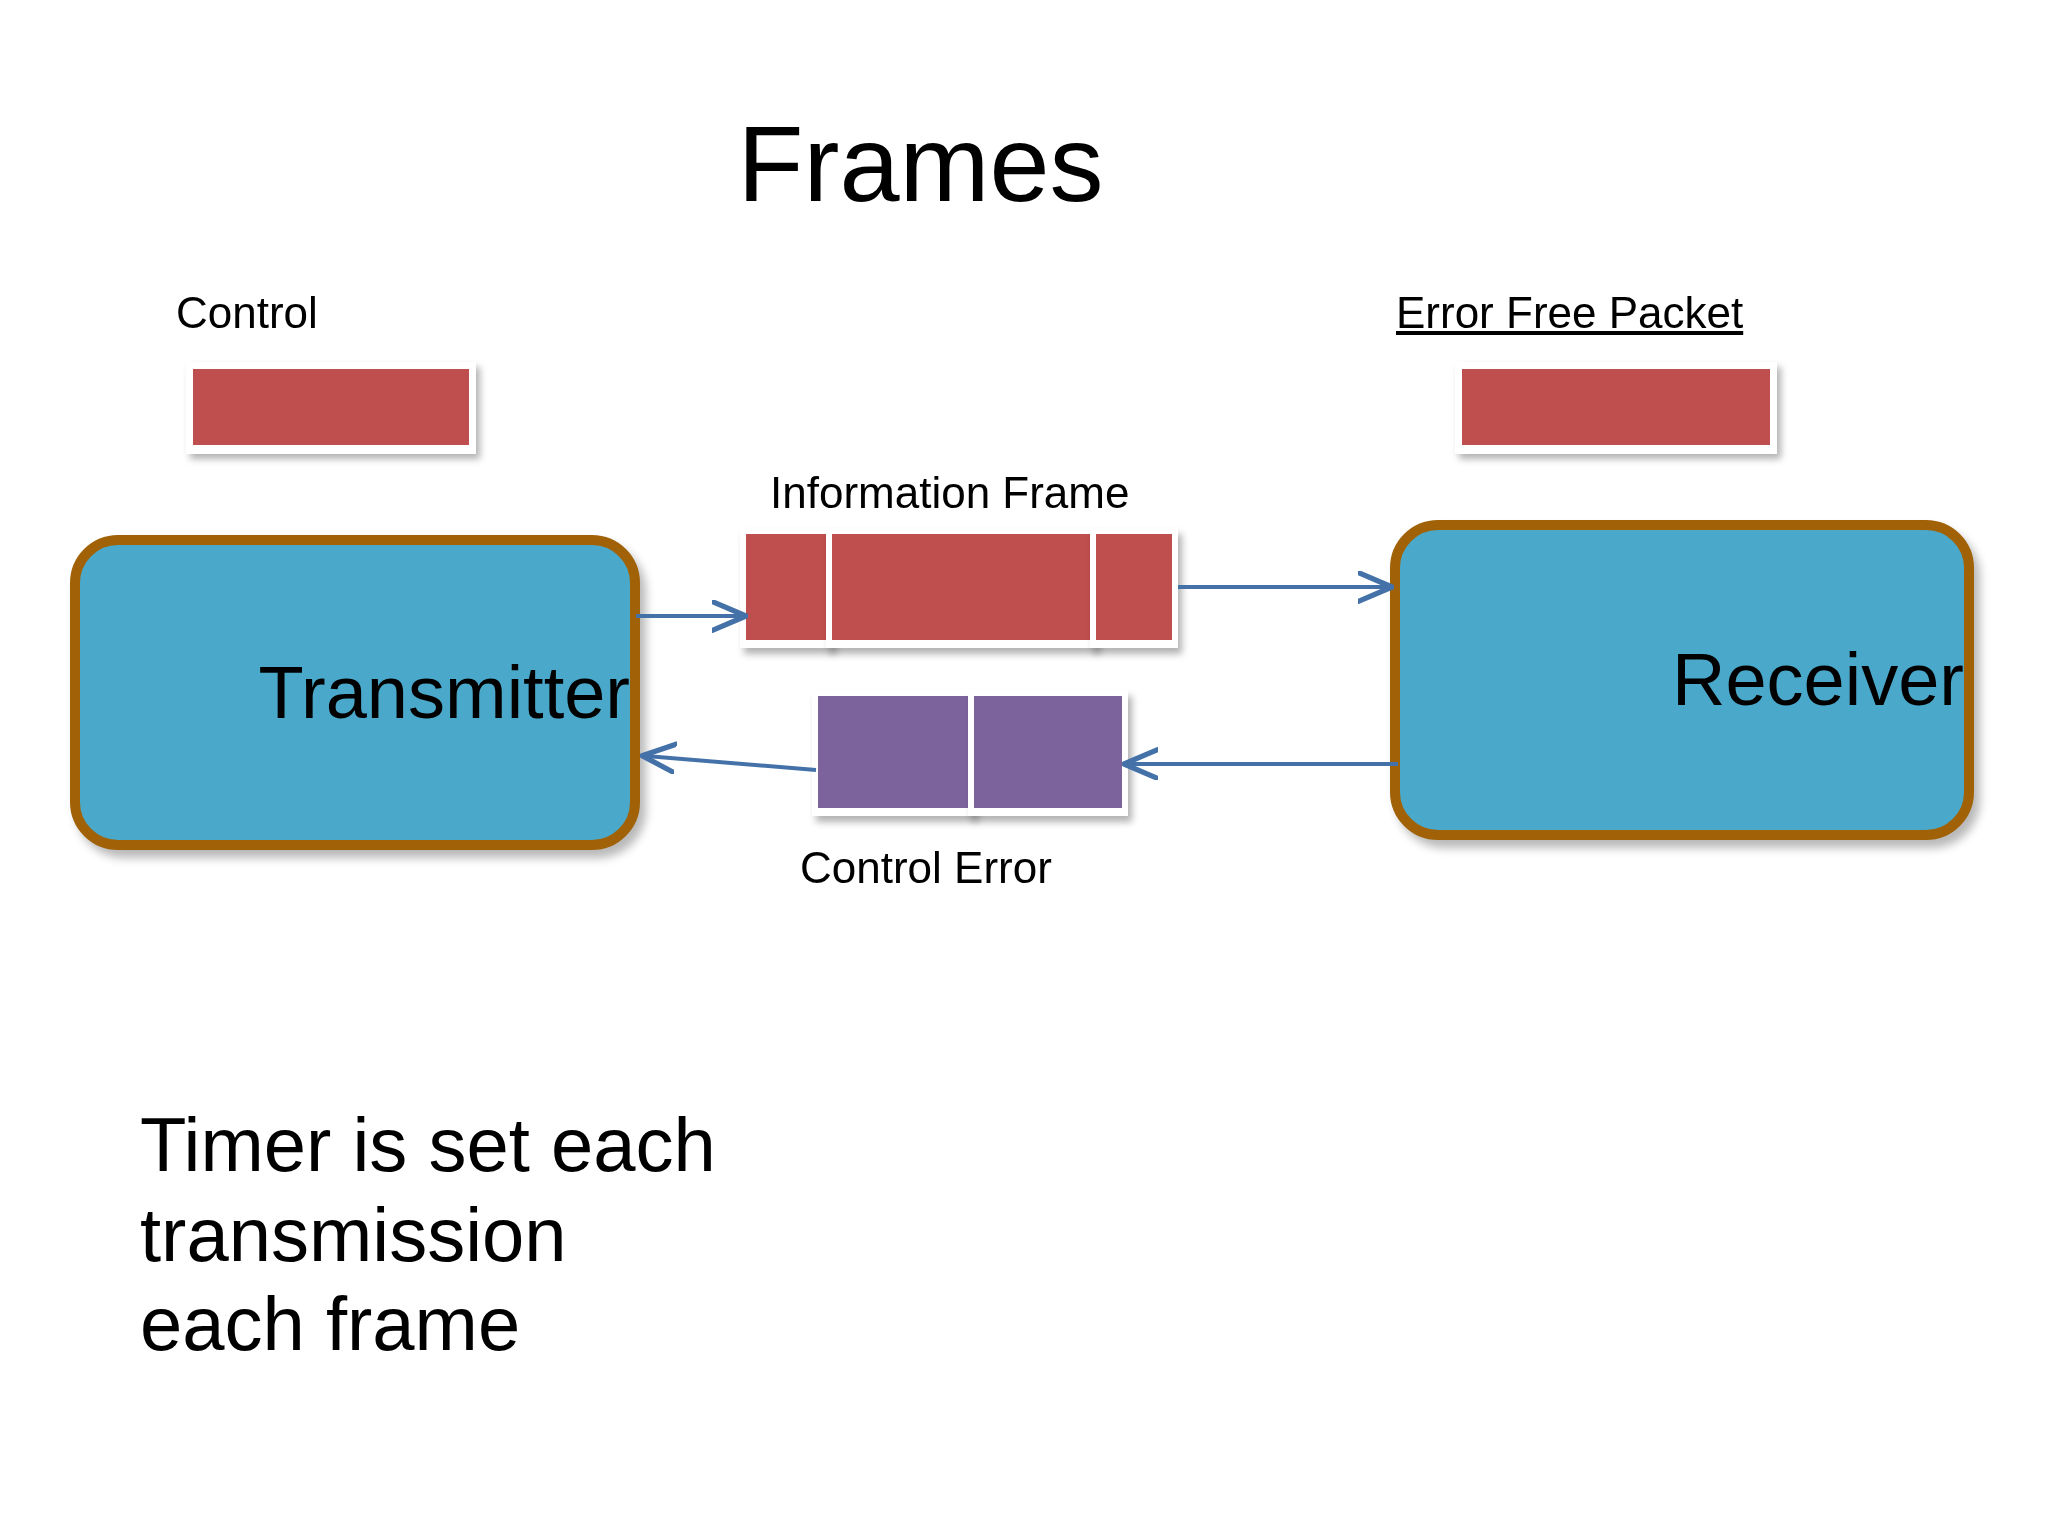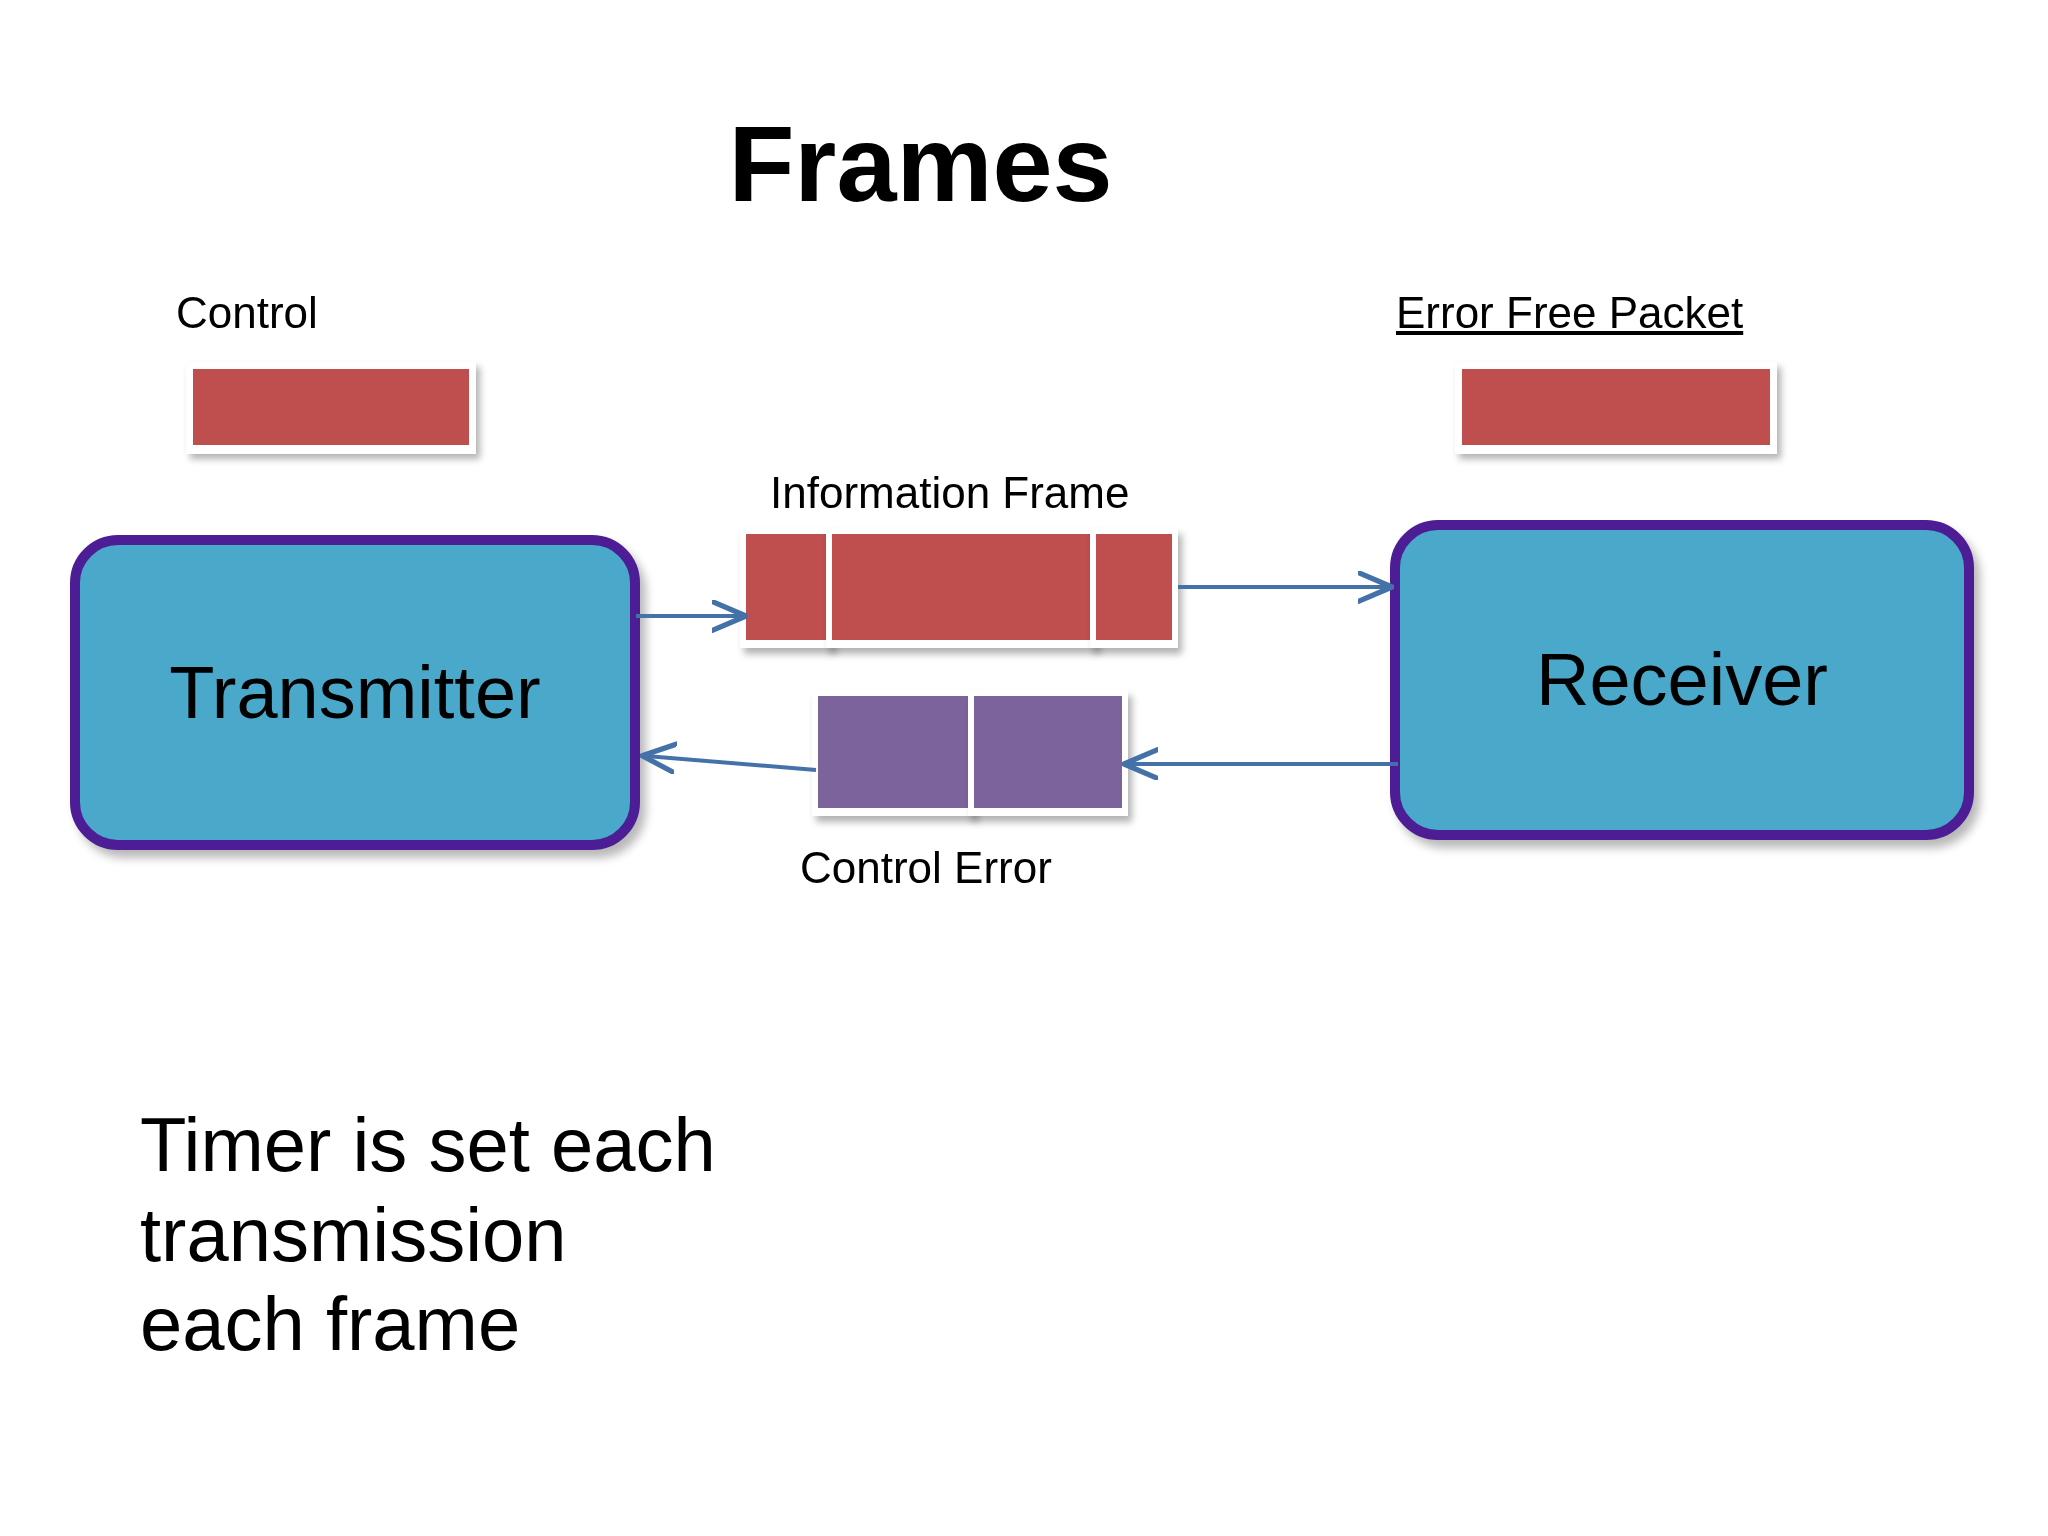--- a/index.html
+++ b/index.html
@@ -20,21 +20,21 @@
   }
 
   
   .slide-title {
     position: absolute;
     left: 0;
     top: 110px;
     width: 1841px;
     text-align: center;
     font-size: 108px;
-    font-weight: 700;
+    font-weight: 400;
     line-height: 1.0;
     letter-spacing: 0px;
     color: #000000;
     white-space: nowrap;
   }
 
   
   .label {
     position: absolute;
     font-size: 44px;
@@ -74,27 +74,27 @@
   }
   .seg > .inner {
     width: 100%;
     height: 100%;
   }
 
   
   .endpoint {
     position: absolute;
     background: #4aa9cb;
-    border: 10px solid #4c1d95;
+    border: 10px solid #a16207;
     border-radius: 48px;
     box-sizing: border-box;
     box-shadow: 6px 8px 10px rgba(0,0,0,0.28);
     display: flex;
     align-items: center;
-    justify-content: center;
+    justify-content: flex-end;
   }
   .endpoint .endpoint-label {
     font-size: 74px;
     font-weight: 400;
     color: #000000;
     line-height: 1;
     white-space: nowrap;
   }
 
   

